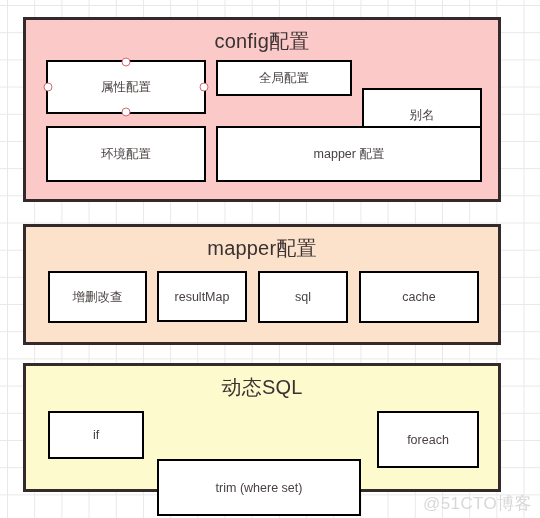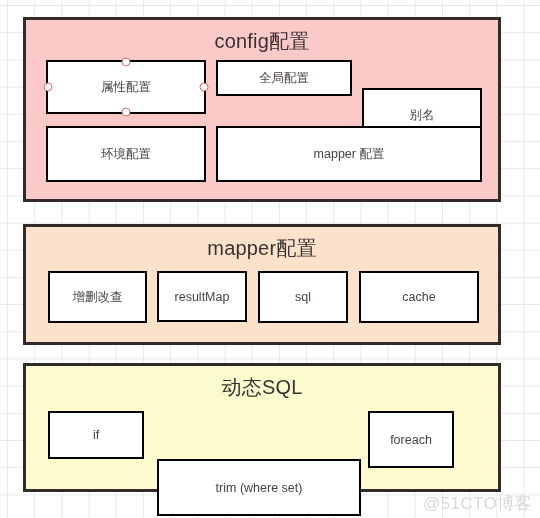--- a/index.html
+++ b/index.html
@@ -95,21 +95,21 @@
 
   
   #node-crud      { left: 22px;  top: 44px; width: 99px;  height: 52px; }
   #node-resultmap { left: 131px; top: 44px; width: 90px;  height: 51px; }
   #node-sql       { left: 232px; top: 44px; width: 90px;  height: 52px; }
   #node-cache     { left: 333px; top: 44px; width: 120px; height: 52px; }
 
   
   #node-if      { left: 22px;  top: 45px; width: 96px;  height: 48px; }
   #node-trim    { left: 131px; top: 45px; width: 204px; height: 57px; margin-top: 48px; }
-  #node-foreach { left: 342px; top: 45px; width: 86px;  height: 57px; }
+  #node-foreach { left: 351px; top: 45px; width: 102px;  height: 57px; }
 
   
   .handle {
     position: absolute;
     width: 9px;
     height: 9px;
     box-sizing: border-box;
     border: 1.4px solid #d66a72;
     border-radius: 50%;
     background: #ffffff;

